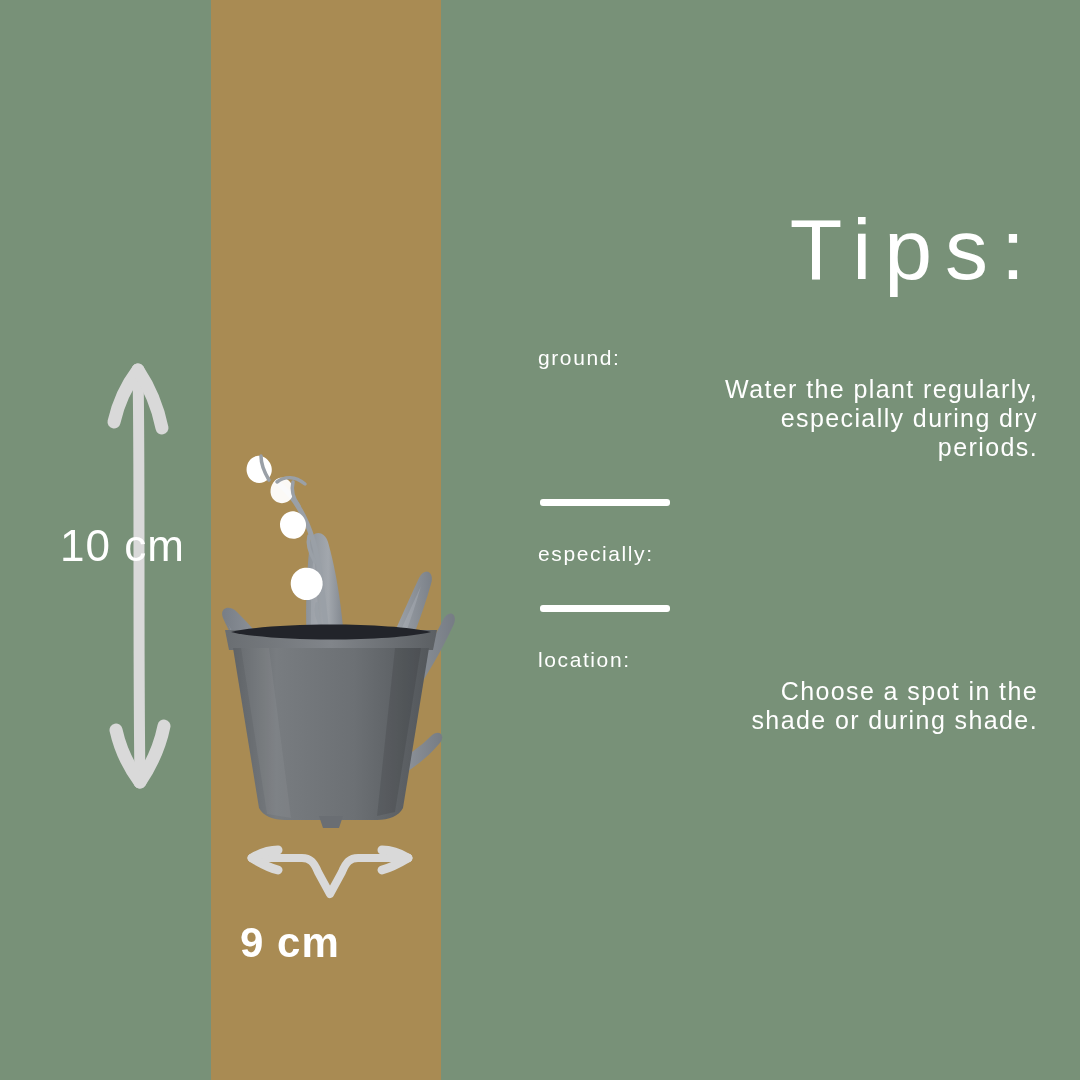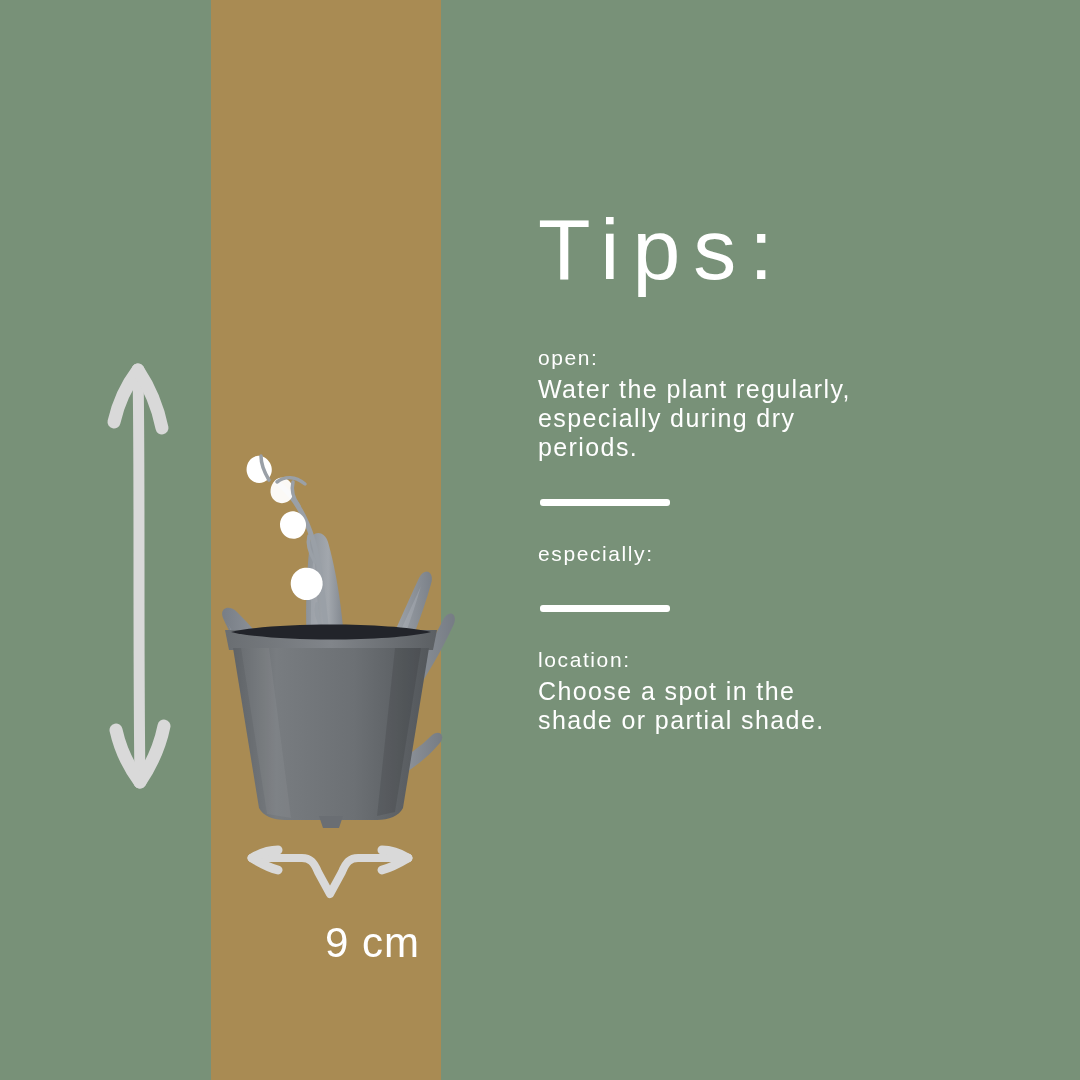--- a/index.html
+++ b/index.html
@@ -33,41 +33,41 @@
     font-size:44px;color:#ffffff;letter-spacing:1px;
     font-family:"Liberation Sans", sans-serif;font-weight:300;
     line-height:1;white-space:nowrap;
   }
 
   
   .measure-h{position:absolute;left:240px;top:840px;width:180px;height:60px;}
   .measure-h svg{width:180px;height:60px;display:block;}
   .label-9{
     position:absolute;left:240px;top:922px;width:180px;
-    text-align:right;font-size:42px;color:#ffffff;letter-spacing:1px;
-    font-weight:400;line-height:1;white-space:nowrap;
+    text-align:left;font-size:42px;color:#ffffff;letter-spacing:1px;
+    font-weight:700;line-height:1;white-space:nowrap;
   }
 
   
   .tips-col{
     position:absolute;left:538px;top:206px;width:500px;
     color:#ffffff;
   }
   .tips-title{
     font-size:86px;font-weight:300;letter-spacing:13px;
-    line-height:1.0;margin:0 0 52px 0;color:#ffffff;
+    line-height:1.0;margin:0 0 52px 0;color:#ffffff;text-align:right;
   }
   .tip-block{margin:0;}
   .tip-label{
     font-size:21px;letter-spacing:1.6px;font-weight:400;
     line-height:1.38;margin:0 0 2px 0;color:#ffffff;
   }
   .tip-body{
     font-size:25px;letter-spacing:1.4px;font-weight:300;
-    line-height:1.17;margin:0;color:#ffffff;white-space:pre-line;
+    line-height:1.17;margin:0;color:#ffffff;white-space:pre-line;text-align:right;
   }
   .rule{
     width:130px;height:7px;background:#ffffff;border-radius:3px;
     margin:36px 0 34px 2px;
   }
 </style>
 </head>
 <body>
 
 <div id="poster">
@@ -156,52 +156,53 @@
     <svg viewBox="0 0 110 470">
       <g stroke="#d9d9d9" fill="none" stroke-linecap="round" stroke-linejoin="round">
         <path d="M50 30 C52 140 50 300 52 442" stroke-width="11"></path>
         <path d="M50 30 C38 46 30 64 26 82" stroke-width="13"></path>
         <path d="M50 30 C62 48 70 68 74 88" stroke-width="13"></path>
         <path d="M52 442 C40 426 32 408 28 390" stroke-width="13"></path>
         <path d="M52 442 C64 424 72 406 76 386" stroke-width="13"></path>
       </g>
     </svg>
   </div>
+  <div class="label-10">10 cm</div>
 
   <div class="measure-h">
     <svg viewBox="0 0 180 60">
       <g stroke="#d9d9d9" fill="none" stroke-linecap="round" stroke-linejoin="round">
         <path d="M12 18 L62 18 C70 18 74 22 78 32 L90 54 L102 32 C106 22 110 18 118 18 L168 18" stroke-width="8"></path>
         <path d="M12 18 C22 12 30 10 38 10" stroke-width="9"></path>
         <path d="M12 18 C22 24 30 28 38 30" stroke-width="9"></path>
         <path d="M168 18 C158 12 150 10 142 10" stroke-width="9"></path>
         <path d="M168 18 C158 24 150 28 142 30" stroke-width="9"></path>
       </g>
     </svg>
   </div>
   <div class="label-9">9 cm</div>
 
   <div class="tips-col">
     <h1 class="tips-title">Tips:</h1>
 
     <div class="tip-block">
-      <div class="tip-label">open:</div>
+      <div class="tip-label">ground:</div>
       <div class="tip-body">Water the plant regularly,
 especially during dry
 periods.</div>
     </div>
 
     <div class="rule"></div>
 
     <div class="tip-block">
       <div class="tip-label">especially:</div>
     </div>
 
     <div class="rule"></div>
 
     <div class="tip-block">
       <div class="tip-label">location:</div>
       <div class="tip-body">Choose a spot in the
-shade or partial shade.</div>
+shade or during shade.</div>
     </div>
   </div>
 
 </div>
 
 </body></html>

